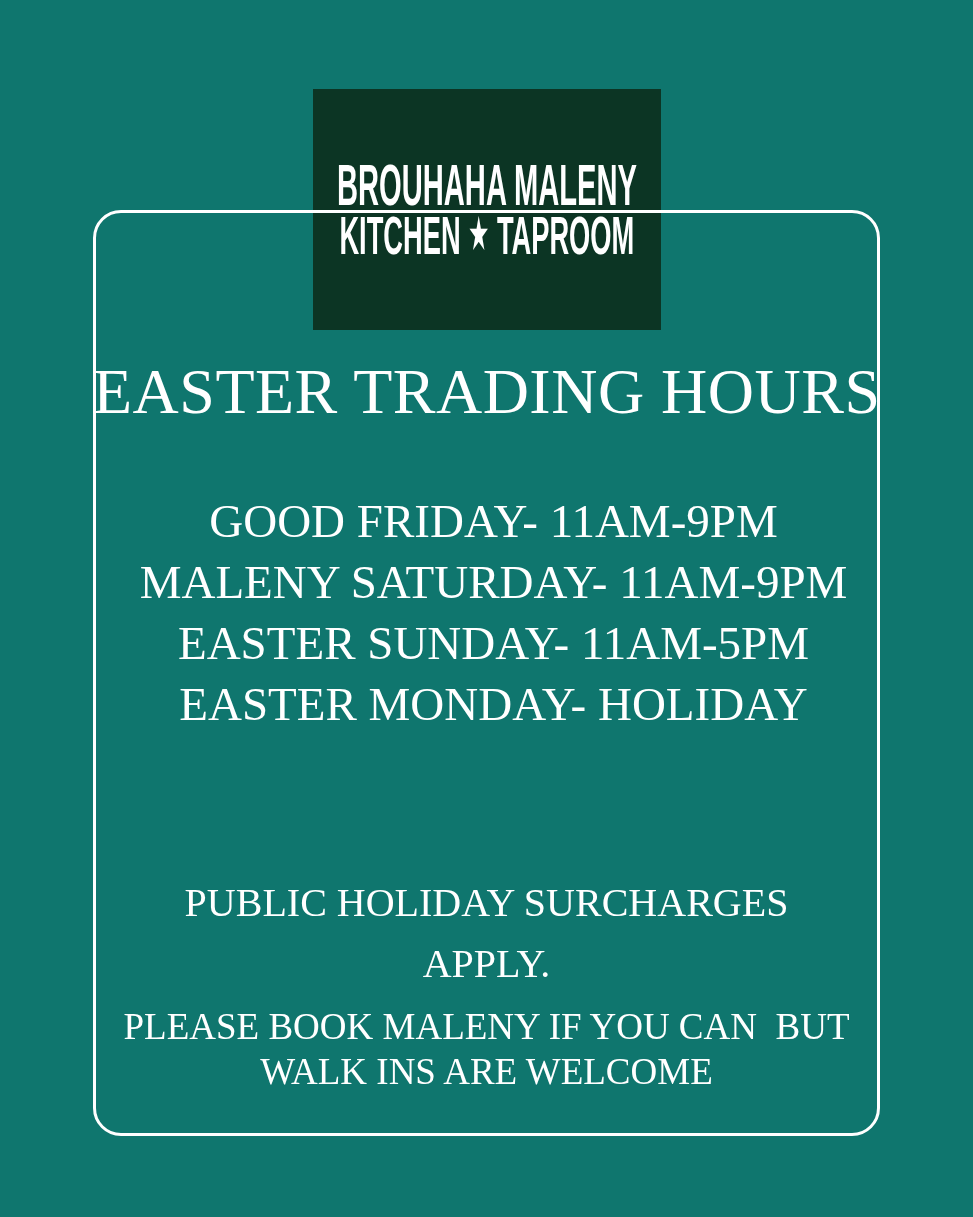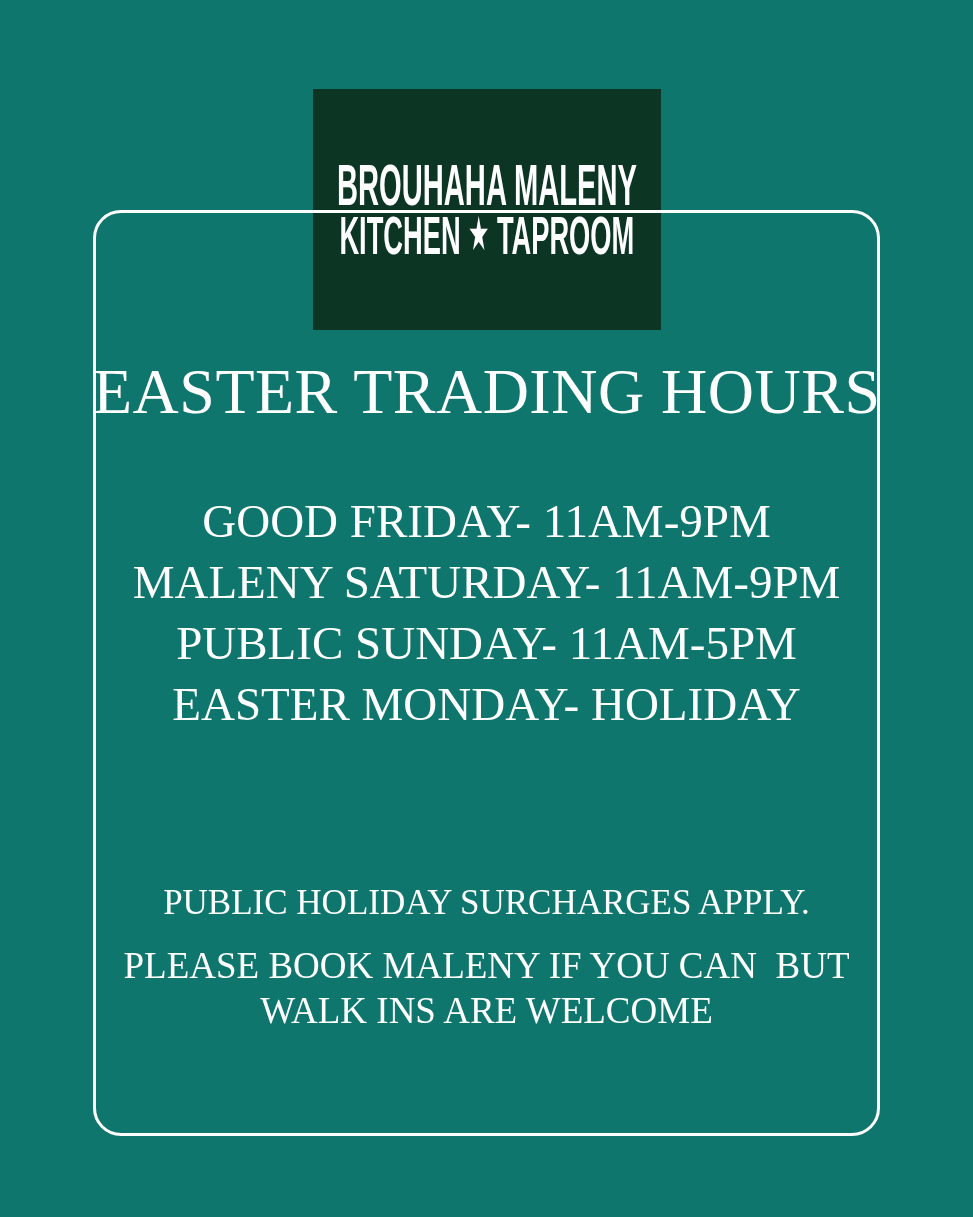--- a/index.html
+++ b/index.html
@@ -100,37 +100,37 @@
     width: 100%;
     font-size: 64px;
     line-height: 1;
     letter-spacing: 0.5px;
     white-space: nowrap;
   }
 
   #hours-list {
     position: absolute;
     top: 253px;
-    left: 0;
+    left: 7px;
     width: 100%;
   }
   .hours-line {
     font-size: 47px;
     line-height: 61px;
     white-space: nowrap;
   }
 
   #notice-block {
     position: absolute;
     top: 634px;
     left: 0;
     width: 100%;
   }
   #surcharge-note {
-    font-size: 35px;
+    font-size: 40px;
     line-height: 61px;
     padding: 0 39px;
   }
   #booking-note {
     font-size: 37px;
     line-height: 45px;
     padding: 0 18px;
     margin-top: 10px;
     white-space: pre-wrap;
   }
@@ -151,21 +151,21 @@
 
   <div id="frame"></div>
 
   <div id="content">
 
     <div id="page-title">EASTER TRADING HOURS</div>
 
     <div id="hours-list">
       <div class="hours-line">GOOD FRIDAY- 11AM-9PM</div>
       <div class="hours-line">MALENY SATURDAY- 11AM-9PM</div>
-      <div class="hours-line">PUBLIC SUNDAY- 11AM-5PM</div>
+      <div class="hours-line">EASTER SUNDAY- 11AM-5PM</div>
       <div class="hours-line">EASTER MONDAY- HOLIDAY</div>
     </div>
 
     <div id="notice-block">
       <div id="surcharge-note">PUBLIC HOLIDAY SURCHARGES APPLY.</div>
       <div id="booking-note">PLEASE BOOK MALENY IF YOU CAN  BUT WALK INS ARE WELCOME</div>
     </div>
 
   </div>
 </div>

